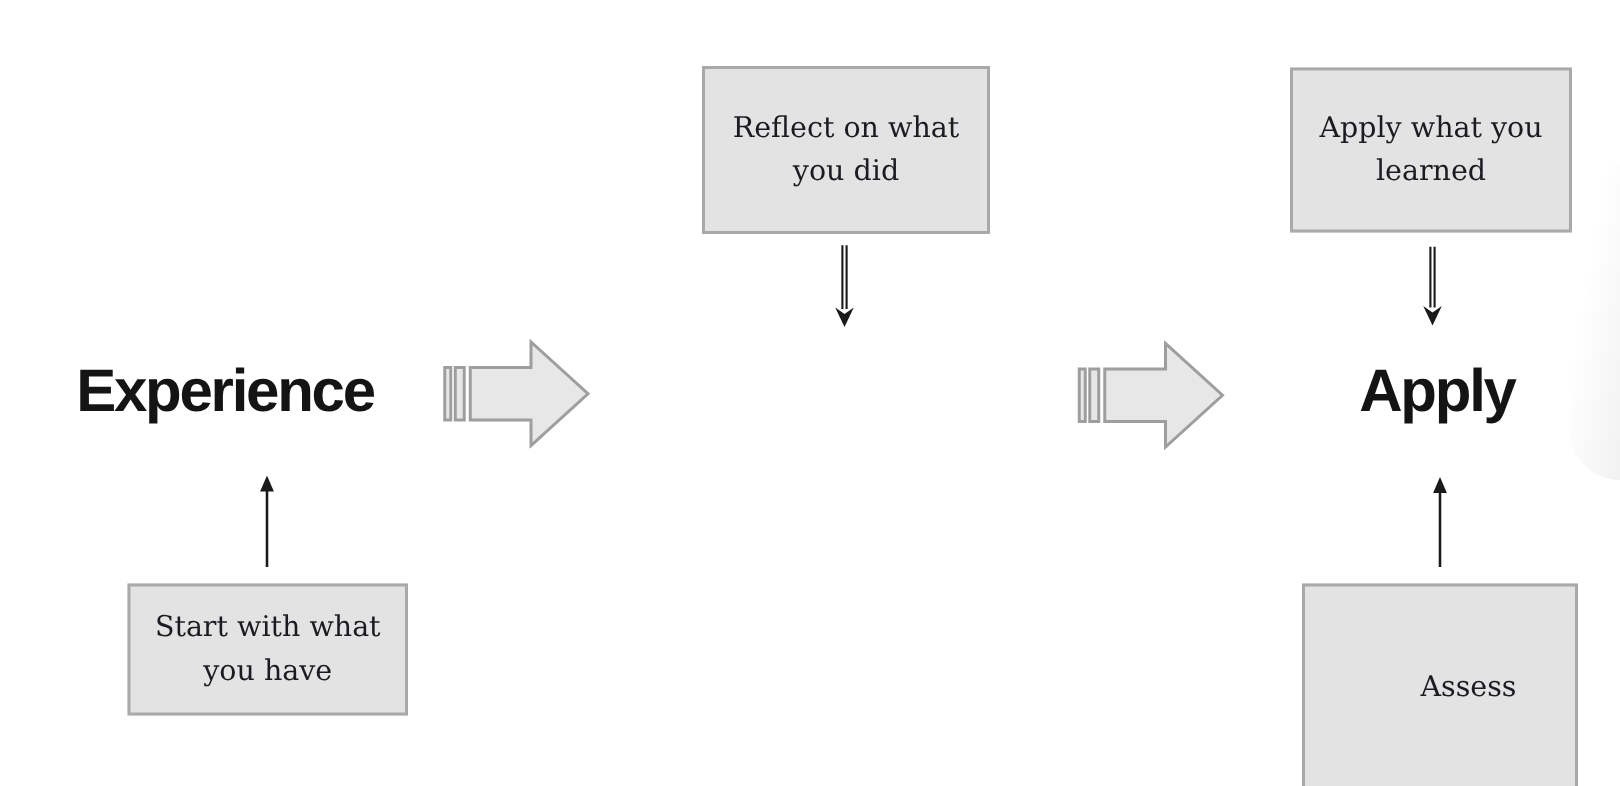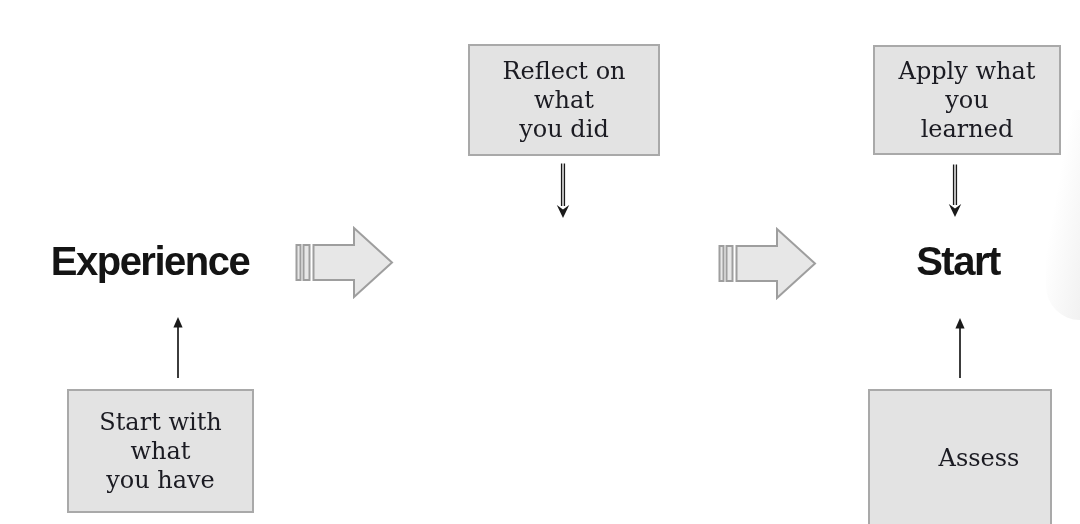--- a/index.html
+++ b/index.html
@@ -35,28 +35,28 @@
     position: absolute;
     background: #e3e3e3;
     border: 2px solid #a9a9a9;
     box-sizing: border-box;
     display: flex;
     flex-direction: column;
     justify-content: center;
     align-items: center;
     text-align: center;
     font-family: "DejaVu Serif", "Liberation Serif", serif;
-    font-size: 24px;
+    font-size: 19px;
     line-height: 29px;
     color: #1b1b22;
   }
   .note-box span { display: block; }
   .box-reflect { left: 468px; top: 44px;  width: 192px; height: 112px; }
-  .box-apply   { left: 860px; top: 45px;  width: 188px; height: 110px; margin-left: 13px; }
-  .box-start   { left: 67px;  top: 389px; width: 187px; height: 124px; }
+  .box-apply   { left: 860px; top: 45px;  width: 188px; height: 110px; }
+  .box-start   { left: 85px;  top: 389px; width: 187px; height: 88px; }
   .box-assess  { left: 868px; top: 389px; width: 184px; height: 138px; padding-left: 38px; }
 
   
   .flow-arrow { position: absolute; }
   .flow-arrow-1 { left: 295px; top: 226px; }
   .flow-arrow-2 { left: 718px; top: 227px; }
   .flow-arrow .shape { fill: #e7e7e7; stroke: #9e9e9e; stroke-width: 2; stroke-linejoin: miter; }
 
   
   .v-arrow { position: absolute; }
@@ -76,21 +76,21 @@
     border-radius: 0 0 0 60px;
     pointer-events: none;
   }
 </style>
 </head>
 <body>
 
 <div class="canvas">
 
   <div class="stage-label stage-experience">Experience</div>
-  <div class="stage-label stage-build">Start</div>
+  <div class="stage-label stage-build">Apply</div>
 
   <svg class="flow-arrow flow-arrow-1" width="99" height="73" viewBox="0 0 99 73" aria-hidden="true">
     <rect class="shape" x="1.5" y="19" width="4" height="35"></rect>
     <rect class="shape" x="8.5" y="19" width="6" height="35"></rect>
     <path class="shape" d="M18.5 19 L59 19 L59 2 L97 36.5 L59 71 L59 54 L18.5 54 Z"></path>
   </svg>
   <svg class="flow-arrow flow-arrow-2" width="99" height="73" viewBox="0 0 99 73" aria-hidden="true">
     <rect class="shape" x="1.5" y="19" width="4" height="35"></rect>
     <rect class="shape" x="8.5" y="19" width="6" height="35"></rect>
     <path class="shape" d="M18.5 19 L59 19 L59 2 L97 36.5 L59 71 L59 54 L18.5 54 Z"></path>

